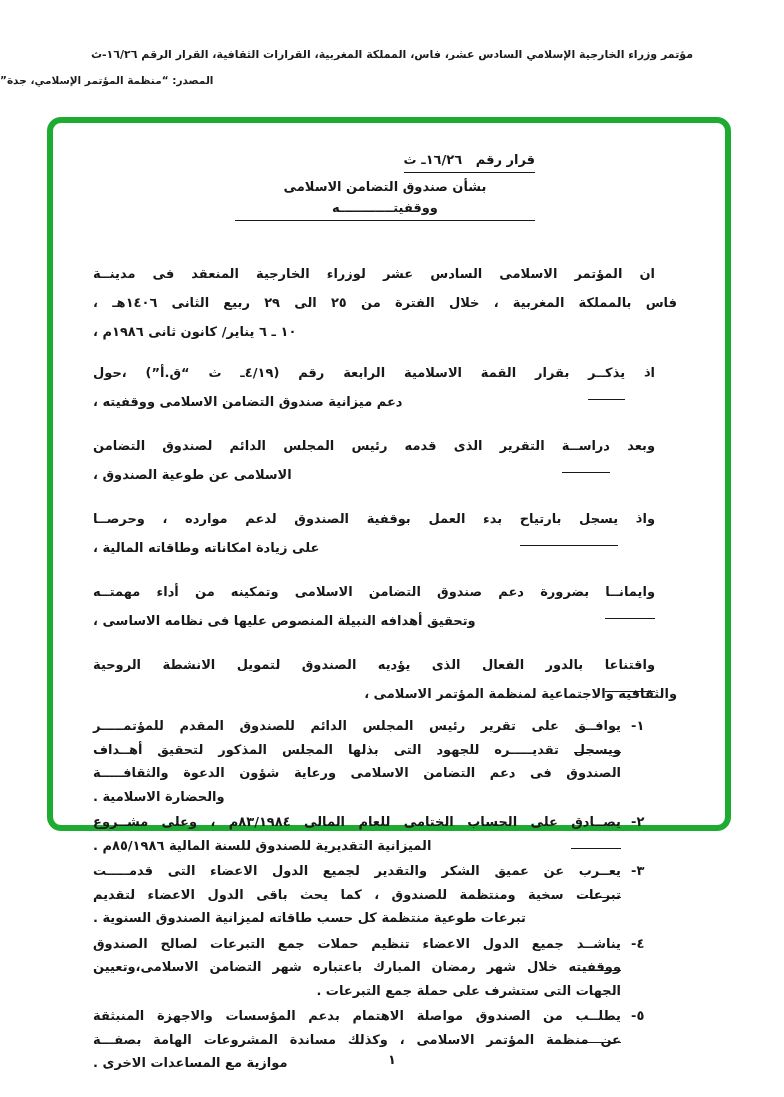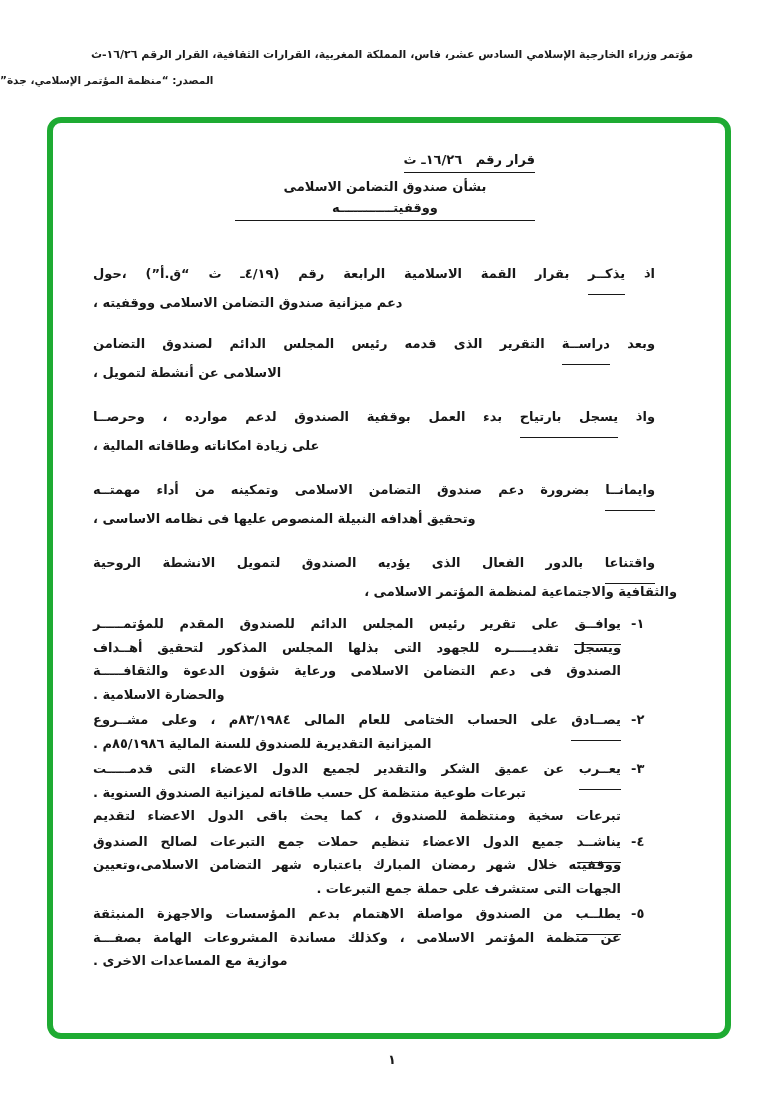--- a/index.html
+++ b/index.html
@@ -6,21 +6,21 @@
     font-family:"DejaVu Sans",sans-serif;color:#1b1b1b;}
   .page{position:relative;width:784px;height:1097px;background:#ffffff;}
 
   
   .caption1{position:absolute;top:48px;left:0;width:100%;text-align:center;
     font-size:11px;font-weight:bold;direction:rtl;letter-spacing:0;}
   .caption2{position:absolute;top:74px;left:0;width:100%;text-align:left;
     font-size:10.5px;font-weight:bold;direction:rtl;}
 
   
-  .frame{position:absolute;left:47px;top:117px;width:684px;height:922px;
+  .frame{position:absolute;left:47px;top:117px;width:684px;height:714px;
     border:6px solid #1EAB32;border-radius:14px;box-sizing:border-box;background:#fff;}
 
   
   .doc{position:absolute;inset:0;padding:26px 48px 0 40px;direction:rtl;
     font-size:13px;font-weight:bold;color:#181818;}
   .title{width:300px;margin:0 auto 38px auto;text-align:center;}
   .t-row{line-height:21px;margin-bottom:3px;}
   .t-row .tl{display:inline-block;border-bottom:1.6px solid #181818;padding-bottom:2px;
     white-space:pre-wrap;}
   .t-row.first{text-align:right;}
@@ -28,21 +28,21 @@
   .para{margin-bottom:15px;}
   .para:first-child{margin-bottom:12px;}
   .para:last-child{margin-bottom:6px;}
   .preamble .ln{line-height:29px;}
 
   .ln{min-height:1em;}
   .ln-j{text-align:justify;text-align-last:justify;}
   .ln-l{text-align:left;}
   .ln-l2{text-align:right;margin-left:62px;}
   .ln-in{text-indent:22px;}
-  .u{border-bottom:1.6px solid #181818;padding-bottom:13px;}
+  .u{border-bottom:1.6px solid #181818;padding-bottom:19px;}
 
   .list{margin-top:0;}
   .item{display:flex;margin-bottom:2px;}
   .item .num{width:46px;flex:0 0 46px;text-align:left;line-height:23.5px;}
   .item .item-body{flex:1 1 auto;padding-right:10px;}
   .item .ln{line-height:23.5px;}
 
   .pageno{position:absolute;top:1052px;left:0;width:100%;text-align:center;
     font-size:13px;font-weight:bold;}
 </style>
@@ -61,26 +61,31 @@
         <div class="t-row first">
           <span class="tl">قرار رقم   ١٦/٢٦ـ ث</span>
         </div>
         <div class="t-row">
           <span class="tl">بشأن صندوق التضامن الاسلامى ووقفيتــــــــــــه</span>
         </div>
       </div>
 
       <div class="preamble">
           <div class="para">
+            <div class="ln ln-j ln-in">ان المؤتمر الاسلامى السادس عشر لوزراء الخارجية المنعقد فى مدينــة</div>
+            <div class="ln ln-j">فاس بالمملكة المغربية ، خلال الفترة من ٢٥ الى ٢٩ ربيع الثانى ١٤٠٦هـ ،</div>
+            <div class="ln ln-l">‭٦ ـ ١٠‬ يناير/ كانون ثانى ١٩٨٦م ،</div>
+          </div>
+          <div class="para">
             <div class="ln ln-j ln-in">اذ <span class="u">يذكــر</span> بقرار القمة الاسلامية الرابعة رقم (٤/١٩ـ ث “ق.أ”) ،حول</div>
             <div class="ln ln-l">دعم ميزانية صندوق التضامن الاسلامى ووقفيته ،</div>
           </div>
           <div class="para">
             <div class="ln ln-j ln-in">وبعد <span class="u">دراســة</span> التقرير الذى قدمه رئيس المجلس الدائم لصندوق التضامن</div>
-            <div class="ln ln-l">الاسلامى عن أنشطة لتمويل ،</div>
+            <div class="ln ln-l">الاسلامى عن طوعية الصندوق ،</div>
           </div>
           <div class="para">
             <div class="ln ln-j ln-in">واذ <span class="u">يسجل بارتياح</span> بدء العمل بوقفية الصندوق لدعم موارده ، وحرصــا</div>
             <div class="ln ln-l">على زيادة امكاناته وطاقاته المالية ،</div>
           </div>
           <div class="para">
             <div class="ln ln-j ln-in"><span class="u">وايمانــا</span> بضرورة دعم صندوق التضامن الاسلامى وتمكينه من أداء مهمتــه</div>
             <div class="ln ln-l">وتحقيق أهدافه النبيلة المنصوص عليها فى نظامه الاساسى ،</div>
           </div>
           <div class="para">
@@ -103,22 +108,22 @@
             <div class="num">٢-</div>
             <div class="item-body">
               <div class="ln ln-j"><span class="u">يصــادق</span> على الحساب الختامى للعام المالى ٨٣/١٩٨٤م ، وعلى مشــروع</div>
               <div class="ln ln-l">الميزانية التقديرية للصندوق للسنة المالية ٨٥/١٩٨٦م .</div>
             </div>
           </div>
           <div class="item">
             <div class="num">٣-</div>
             <div class="item-body">
               <div class="ln ln-j"><span class="u">يعــرب</span> عن عميق الشكر والتقدير لجميع الدول الاعضاء التى قدمـــــت</div>
+              <div class="ln ln-j">تبرعات سخية ومنتظمة للصندوق ، كما يحث باقى الدول الاعضاء لتقديم</div>
               <div class="ln ln-l">تبرعات طوعية منتظمة كل حسب طاقاته لميزانية الصندوق السنوية .</div>
-              <div class="ln ln-j">تبرعات سخية ومنتظمة للصندوق ، كما يحث باقى الدول الاعضاء لتقديم</div>
             </div>
           </div>
           <div class="item">
             <div class="num">٤-</div>
             <div class="item-body">
               <div class="ln ln-j"><span class="u">يناشــد</span> جميع الدول الاعضاء تنظيم حملات جمع التبرعات لصالح الصندوق</div>
               <div class="ln ln-j">ووقفيته خلال شهر رمضان المبارك باعتباره شهر التضامن الاسلامى،وتعيين</div>
               <div class="ln ln-l2">الجهات التى ستشرف على حملة جمع التبرعات .</div>
             </div>
           </div>

